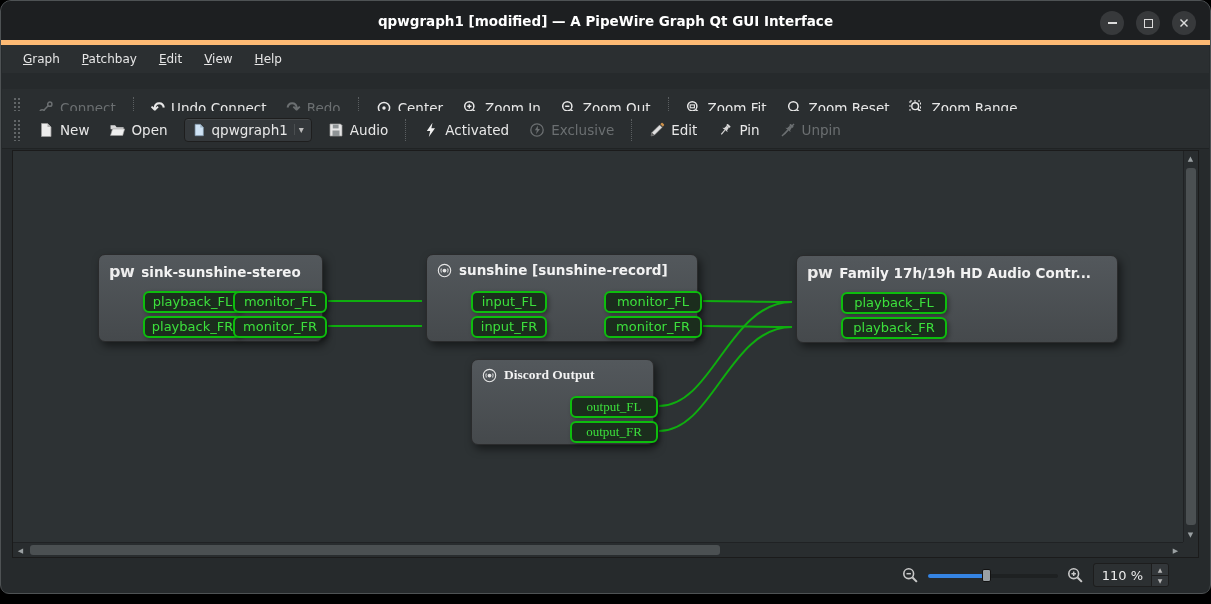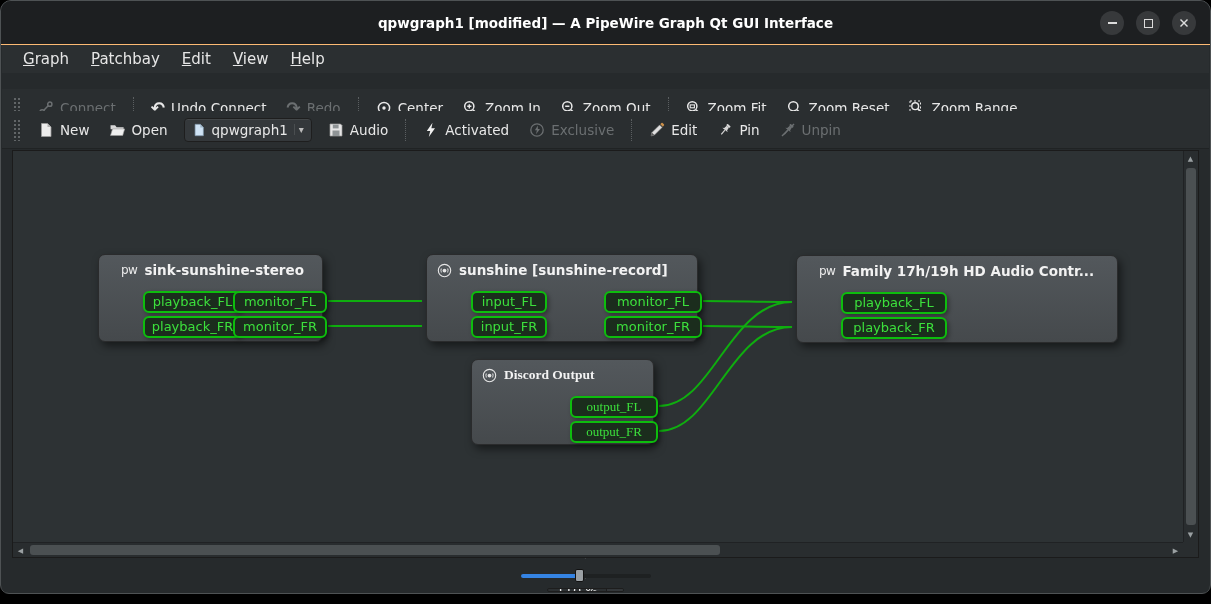--- a/index.html
+++ b/index.html
@@ -10,38 +10,38 @@
     overflow:hidden; position:relative;
   }
   .window {
     position:absolute; left:0; top:0; width:1211px; height:594px;
     background:#262a2c; border:1px solid #4e5254;
     border-radius:11px 11px 9px 9px; overflow:hidden;
   }
   
   .titlebar {
     position:absolute; left:0; top:0; right:0; height:44px;
-    background:#1d1f21; border-bottom:1px solid #fdba74;
+    background:#1d1f21; border-bottom:5px solid #fdba74;
     display:flex; align-items:center; justify-content:center;
   }
   .title { color:#fff; font-size:13.5px; font-weight:bold; }
   .win-controls { position:absolute; right:14px; top:10px; display:flex; gap:12px; }
   .win-btn {
     width:24px; height:24px; border-radius:50%; background:#37393b;
     display:flex; align-items:center; justify-content:center; cursor:pointer;
   }
   .wc-min { width:9px; height:2px; background:#dcdcdc; }
   .wc-max { width:9px; height:9px; border:1.5px solid #dcdcdc; }
   
   .menubar {
     position:absolute; left:1px; right:1px; top:44px; height:28px;
     background:#2b2f31; display:flex; align-items:center; padding-left:10px;
   }
   .menu-item {
-    display:inline-block; padding:4px 11px; color:#e6e6e6; font-size:15px; cursor:default;
+    display:inline-block; padding:4px 11px; color:#e6e6e6; font-size:12px; cursor:default;
   }
   .menu-item::first-letter { text-decoration:underline; }
   
   .toolbar {
     position:absolute; left:1px; right:1px; height:38px;
     background:#2a2e30; display:flex; align-items:center; padding-left:6px;
     border-bottom:1px solid #202324;
   }
   .grip {
     width:7px; height:22px; margin:0 8px 0 5px;
@@ -72,21 +72,21 @@
   .links path { stroke:#0fae0f; stroke-width:2; fill:none; }
   .node {
     position:absolute; background:linear-gradient(#53585c,#45494c);
     border:1px solid #2a2b2c; border-radius:7px;
     box-shadow:3px 4px 9px rgba(0,0,0,.5); cursor:move;
   }
   .node-header {
     display:flex; align-items:center; gap:7px; padding:7px 10px 3px 10px;
     color:#f2f2f2; font-weight:bold; font-size:13.5px; white-space:nowrap; overflow:hidden;
   }
-  .pwicon { font-weight:normal; font-size:12px; letter-spacing:-.5px; color:#ececec;margin-left:12px; }
+  .pwicon { font-weight:bold; font-size:16px; letter-spacing:-.5px; color:#ececec; }
   .port {
     position:absolute; height:22px; line-height:18px;
     border:2px solid #0dbd0d; background:#1b2d1d; color:#3ce03c;
     font-size:13px; border-radius:6px; text-align:center;
     box-shadow:2px 2px 4px rgba(0,0,0,.35); cursor:crosshair; overflow:hidden;margin-left:48px;
   }
   .port.in  { left:-4px; }
   .port.out { right:-5px; }
   .r0 { top:36px; } .r1 { top:61px; }
   
@@ -103,21 +103,20 @@
     position:absolute; width:15px; height:15px; color:#9aa0a2; font-size:7px;
     display:flex; align-items:center; justify-content:center; cursor:pointer;
   }
   .vthumb { position:absolute; left:2px; right:2px; top:17px; bottom:17px; background:#4b5052; border-radius:3px; cursor:pointer; }
   .hthumb { position:absolute; top:2px; bottom:2px; left:17px; width:690px; background:#4b5052; border-radius:3px; cursor:pointer; }
   
   .statusbar {
     position:absolute; left:1px; right:1px; top:557px; height:34px;
     display:flex; align-items:center; justify-content:flex-end; gap:9px; padding-right:40px;
     background:#262a2c;
-    flex-direction:column;
   }
   .sb-icon { color:#c9c9c9; width:17px; height:17px; cursor:pointer; }
   .slider { position:relative; width:130px; height:15px; cursor:pointer; }
   .slider .track { position:absolute; left:0; right:0; top:6px; height:4px; background:#1e2122; border-radius:2px; }
   .slider .fill { position:absolute; left:0; width:58px; top:6px; height:4px; background:#3584e4; border-radius:2px; }
   .slider .handle { position:absolute; left:54px; top:1px; width:9px; height:13px; background:#9aa0a4; border-radius:2px; border:1px solid #121212; }
   .spin {
     display:flex; align-items:stretch; height:24px; background:#2c3032;
     border:1px solid #1d1d1d; border-radius:3px; overflow:hidden;
   }

